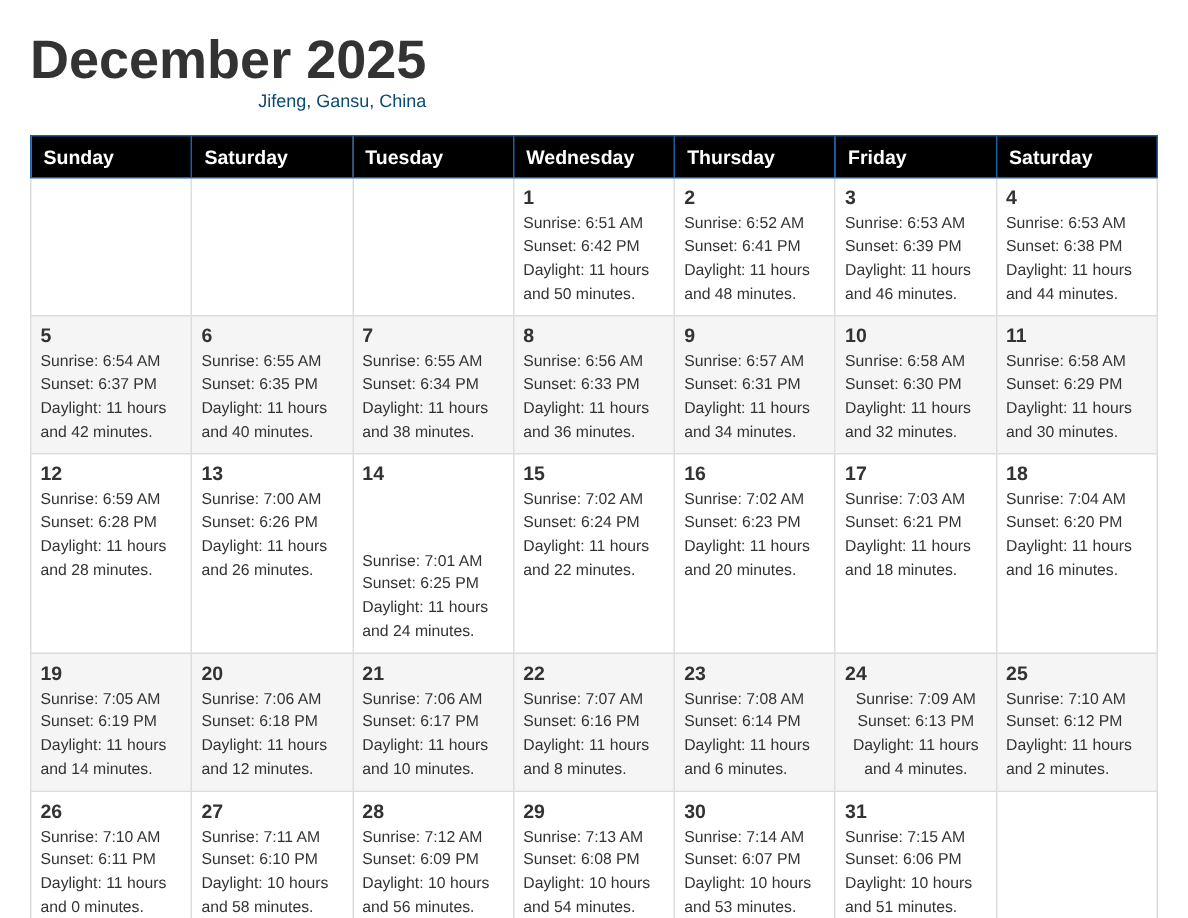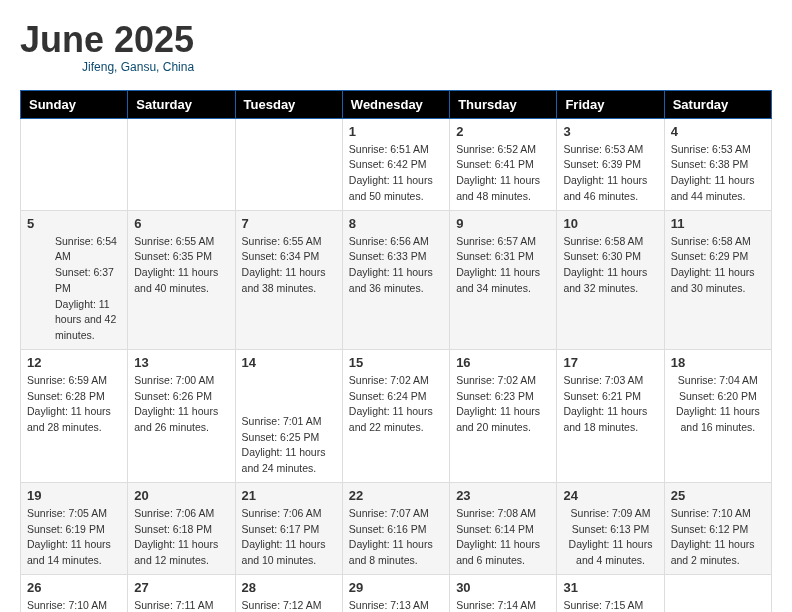--- a/index.html
+++ b/index.html
@@ -88,21 +88,21 @@
     }
     .empty-cell {
       background: #fff !important;
     }
   </style>
 </head>
 <body>
 
 <div class="header">
   <div class="title-block">
-    <div class="month-title">June 2025</div>
+    <div class="month-title">December 2025</div>
     <div class="location">Jifeng, Gansu, China</div>
   </div>
 </div>
 
 <table class="calendar">
   <thead>
     <tr>
       <th>Sunday</th>
       <th>Saturday</th>
       <th>Tuesday</th>
@@ -138,21 +138,21 @@
         <td>
           <span class="day-number">4</span>
           <div class="day-info" style="white-space: pre-line;">Sunrise: 6:53 AM
 Sunset: 6:38 PM
 Daylight: 11 hours and 44 minutes.</div>
         </td>
       </tr>
       <tr>
         <td>
           <span class="day-number">5</span>
-          <div class="day-info" style="white-space: pre-line; margin-left: 28px;">Sunrise: 6:54 AM
+          <div class="day-info" style="white-space: pre-line;">Sunrise: 6:54 AM
 Sunset: 6:37 PM
 Daylight: 11 hours and 42 minutes.</div>
         </td>
         <td>
           <span class="day-number">6</span>
           <div class="day-info" style="white-space: pre-line;">Sunrise: 6:55 AM
 Sunset: 6:35 PM
 Daylight: 11 hours and 40 minutes.</div>
         </td>
         <td>
@@ -218,21 +218,21 @@
 Daylight: 11 hours and 20 minutes.</div>
         </td>
         <td>
           <span class="day-number">17</span>
           <div class="day-info" style="white-space: pre-line;">Sunrise: 7:03 AM
 Sunset: 6:21 PM
 Daylight: 11 hours and 18 minutes.</div>
         </td>
         <td>
           <span class="day-number">18</span>
-          <div class="day-info" style="white-space: pre-line; text-align: center;">Sunrise: 7:04 AM
+          <div class="day-info" style="white-space: pre-line;">Sunrise: 7:04 AM
 Sunset: 6:20 PM
 Daylight: 11 hours and 16 minutes.</div>
         </td>
       </tr>
       <tr>
         <td>
           <span class="day-number">19</span>
           <div class="day-info" style="white-space: pre-line;">Sunrise: 7:05 AM
 Sunset: 6:19 PM
 Daylight: 11 hours and 14 minutes.</div>

